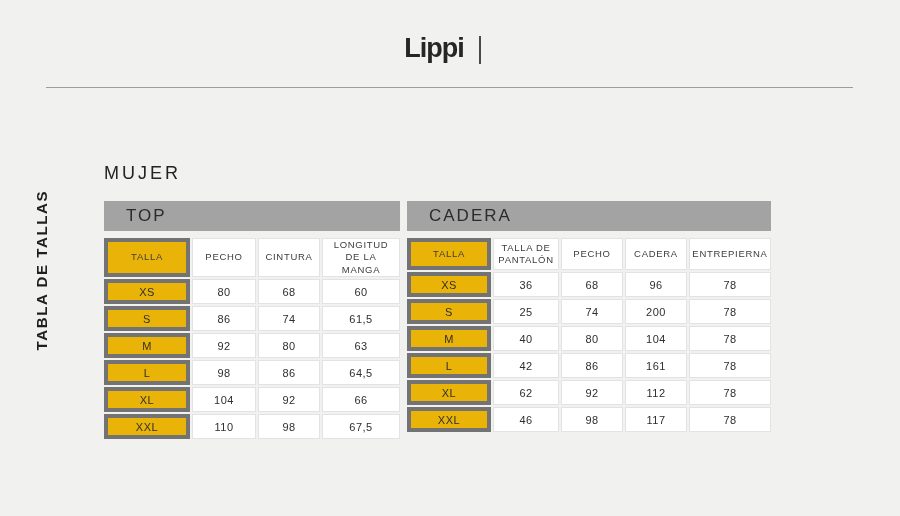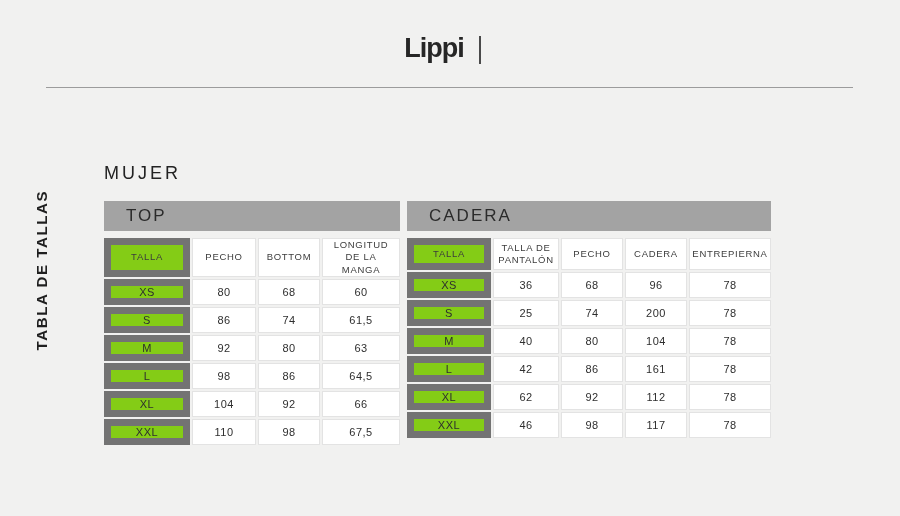--- a/index.html
+++ b/index.html
@@ -109,22 +109,22 @@
     color: #3c3c3c;
     line-height: 1.3;
     padding: 0 2px;
   }
   td {
     height: 25px;
     font-size: 11px;
     letter-spacing: 0.5px;
   }
   th.label-col, td.label-col {
-    background: #84cc16;
-    border: 7px solid #737373;
+    background: #eab308;
+    border: 4px solid #737373;
   }
 
   
   .table-block.top th:nth-child(1), .table-block.top td:nth-child(1) { width: 86px; }
   .table-block.top th:nth-child(2), .table-block.top td:nth-child(2) { width: 64px; }
   .table-block.top th:nth-child(3), .table-block.top td:nth-child(3) { width: 62px; }
   .table-block.top th:nth-child(4), .table-block.top td:nth-child(4) { width: 78px; }
 
   .table-block.bottom th:nth-child(1), .table-block.bottom td:nth-child(1) { width: 84px; }
   .table-block.bottom th:nth-child(2), .table-block.bottom td:nth-child(2) { width: 66px; }
@@ -151,21 +151,21 @@
 
     <div class="tables">
 
       <section class="table-block top">
         <div class="table-bar">TOP</div>
         <table>
           <thead>
               <tr>
                 <th class="label-col">TALLA</th>
                 <th>PECHO</th>
-                <th>BOTTOM</th>
+                <th>CINTURA</th>
                 <th>LONGITUD DE LA MANGA</th>
               </tr>
             </thead>
           <tbody>
               <tr>
                 <td class="label-col">XS</td>
                 <td>80</td>
                 <td>68</td>
                 <td>60</td>
               </tr>

